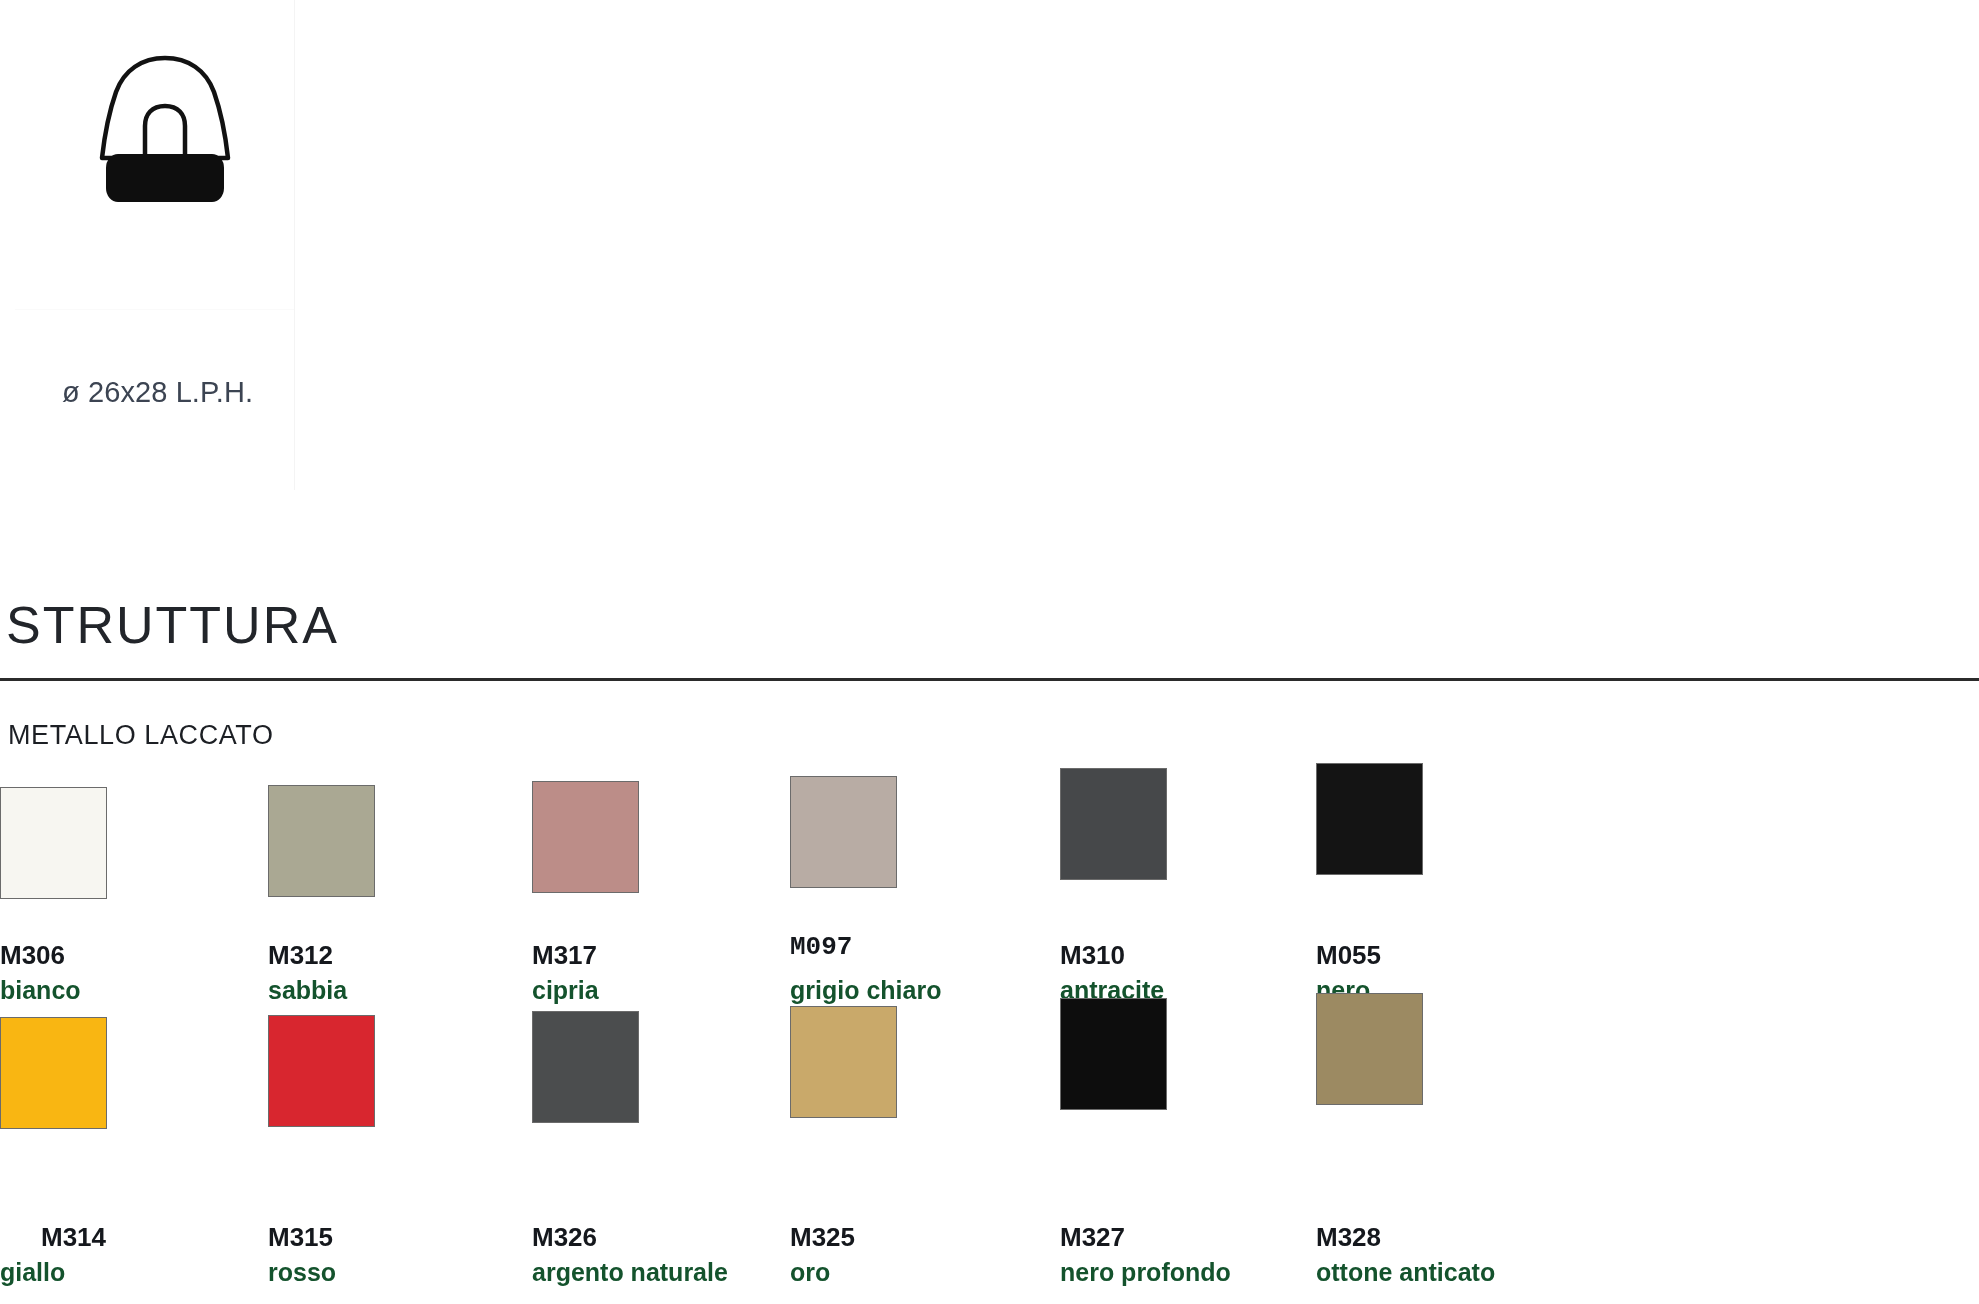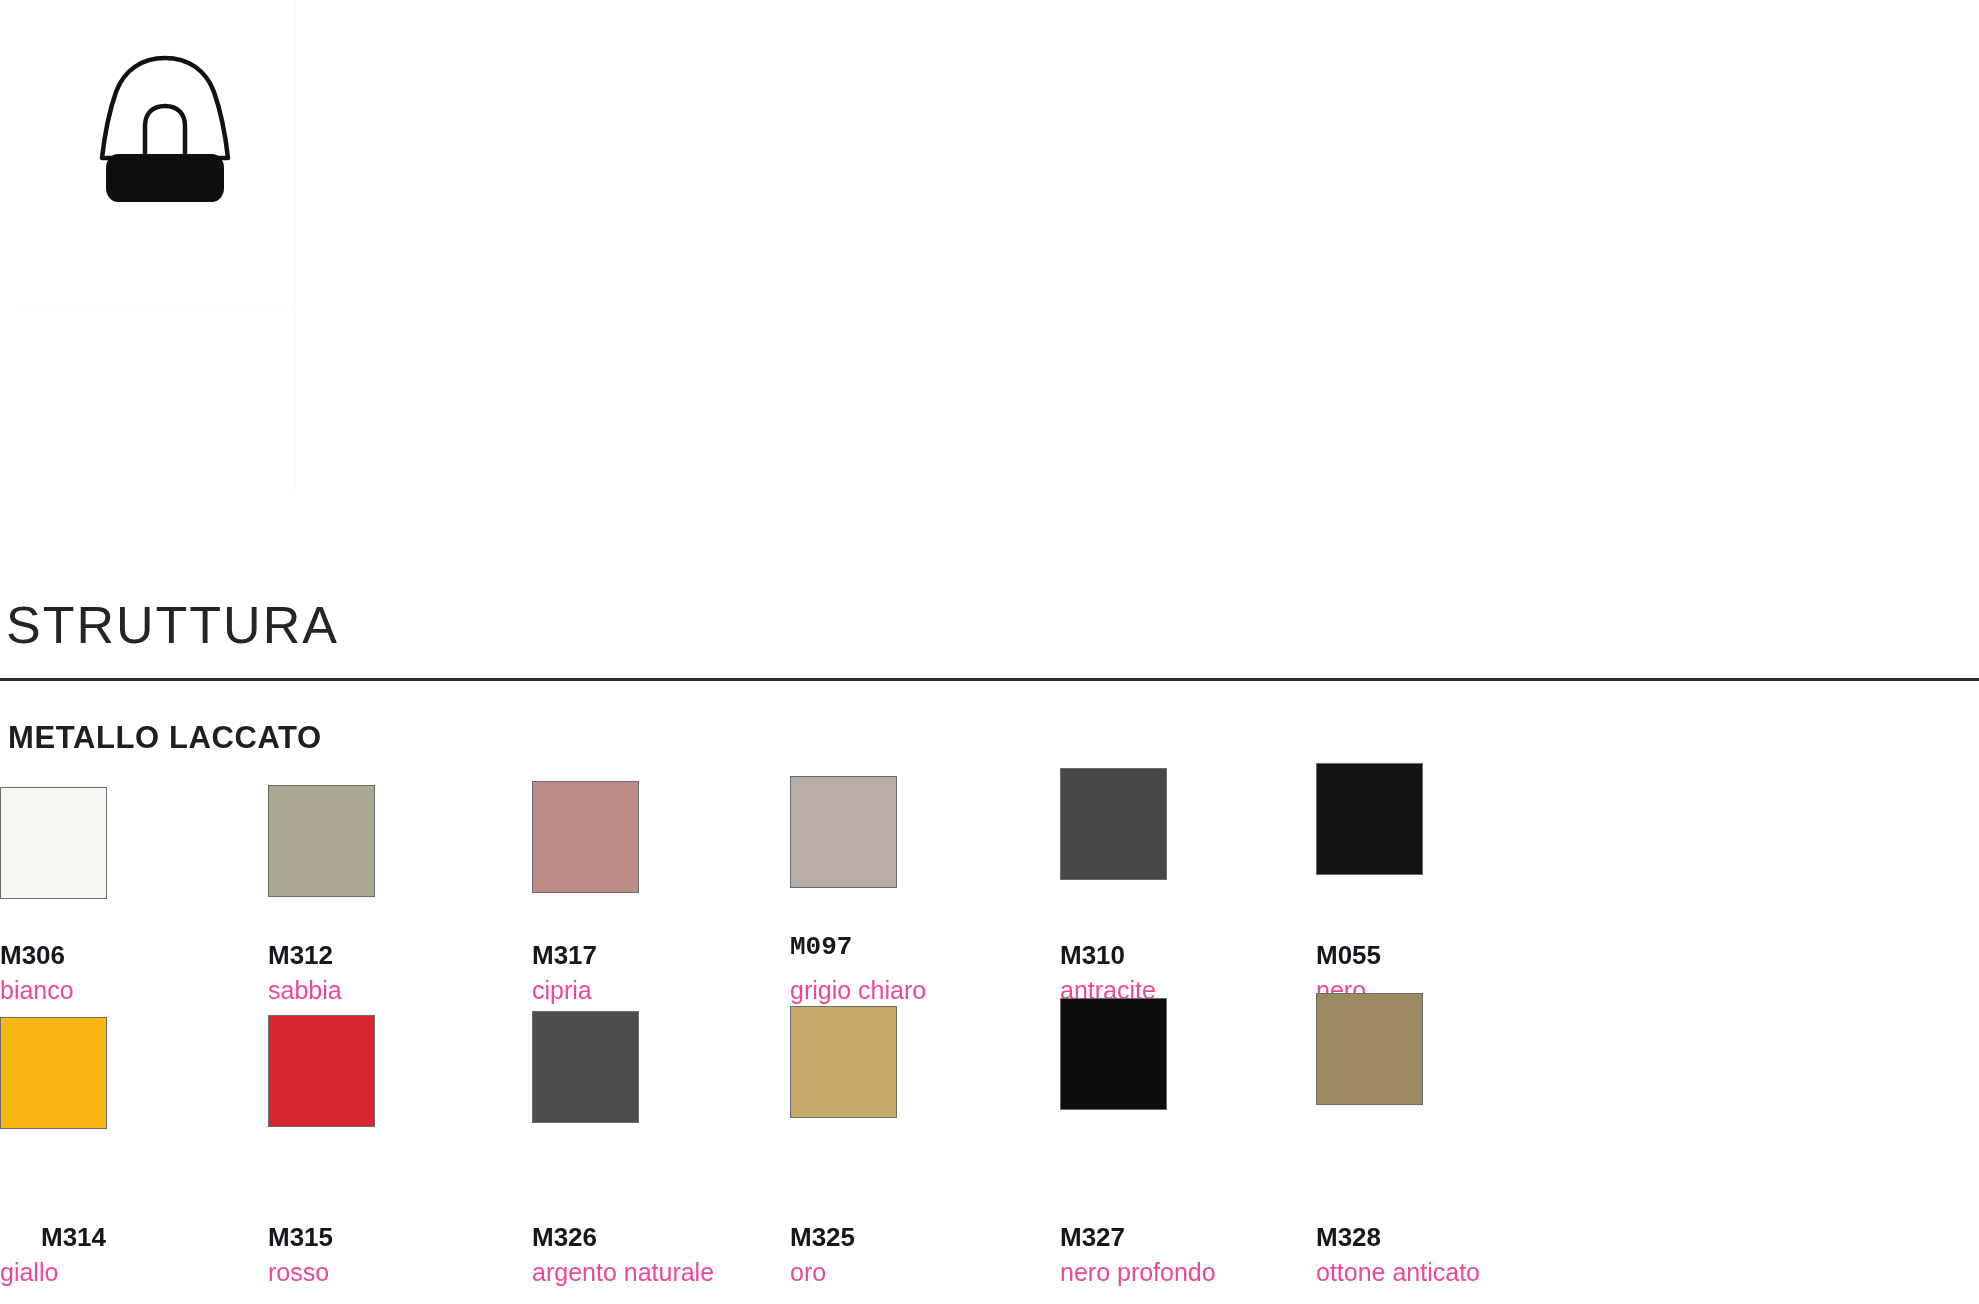--- a/index.html
+++ b/index.html
@@ -89,22 +89,22 @@
     left: 0;
     top: 678px;
     width: 1979px;
     height: 3px;
     background: #2b2b2b;
   }
   #subsection-title {
     position: absolute;
     left: 8px;
     top: 720px;
-    font-size: 31px;
-    font-weight: 700;
+    font-size: 27px;
+    font-weight: 400;
     letter-spacing: 0.6px;
     color: #1c1f24;
     white-space: nowrap;
   }
 
   
   .swatch-cell { position: absolute; }
   .swatch-chip {
     position: absolute;
     left: 0;
@@ -123,22 +123,22 @@
     left: 0;
     font-size: 26px;
     font-weight: 700;
     color: #15181d;
     white-space: nowrap;
   }
   .swatch-name {
     position: absolute;
     left: 0;
     font-size: 25px;
-    font-weight: 400;
-    color: #ec4899;
+    font-weight: 700;
+    color: #14532d;
     white-space: nowrap;
   }
   .swatch-extra {
     position: absolute;
     left: 0;
     font-size: 25px;
     color: #5c6470;
     white-space: nowrap;
   }
 </style>
@@ -153,20 +153,21 @@
         <path d="M75 8 C 52 8, 34 20, 26 42 C 19 62, 14 90, 12 108 L 138 108 C 136 90, 131 62, 124 42 C 116 20, 98 8, 75 8 Z" fill="none" stroke="#121212" stroke-width="4.5" stroke-linejoin="round"></path>
         <path d="M75 56 C 62 56, 55 64, 55 76 L 55 112 L 95 112 L 95 76 C 95 64, 88 56, 75 56 Z" fill="none" stroke="#121212" stroke-width="4.5" stroke-linejoin="round"></path>
         <rect x="16" y="104" width="118" height="48" rx="12" ry="14" fill="#0e0e0e"></rect>
       </svg>
     </div>
     <div id="thumb-bottom-edge"></div>
     <div id="thumb-divider"></div>
   </div>
 
   <div id="dimension-block">
+    <span class="dim-value">ø 26x28 L.P.H.</span>
   </div>
 
   <div id="section-title">STRUTTURA</div>
   <div id="section-rule"></div>
   <div id="subsection-title">METALLO LACCATO</div>
 
   <div id="swatch-grid">
       <div class="swatch-cell" style="left: 0px; top: 787px;">
         <div class="swatch-chip">
           <div class="chip-fill" style="background: rgb(247, 246, 241);"></div>

